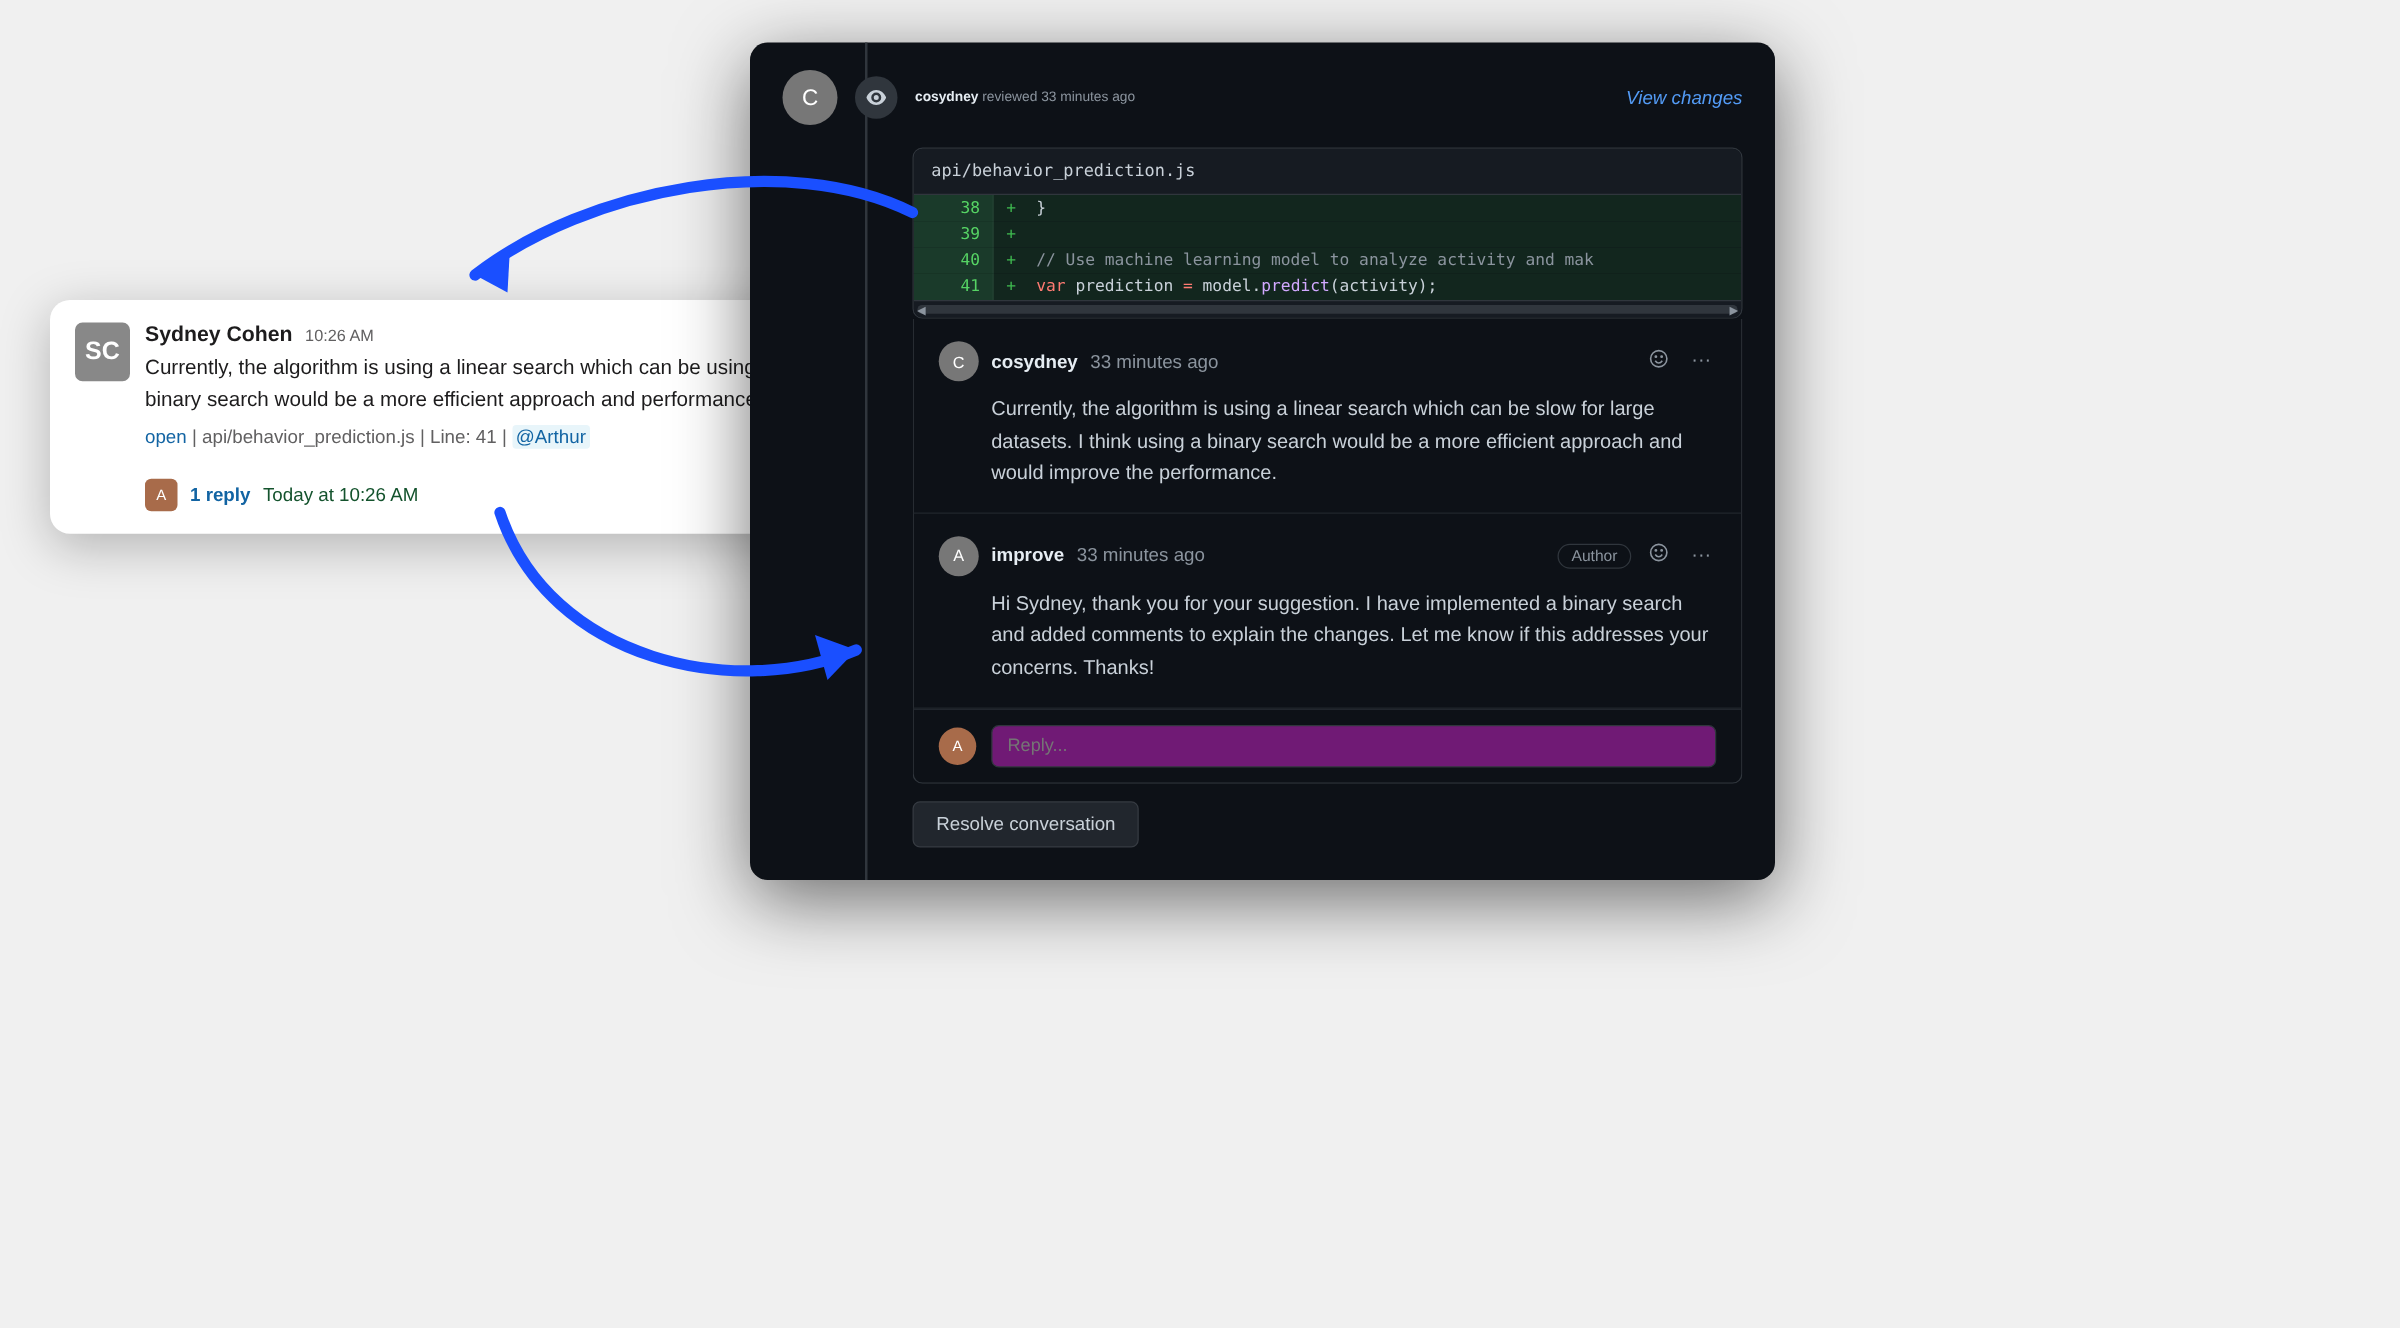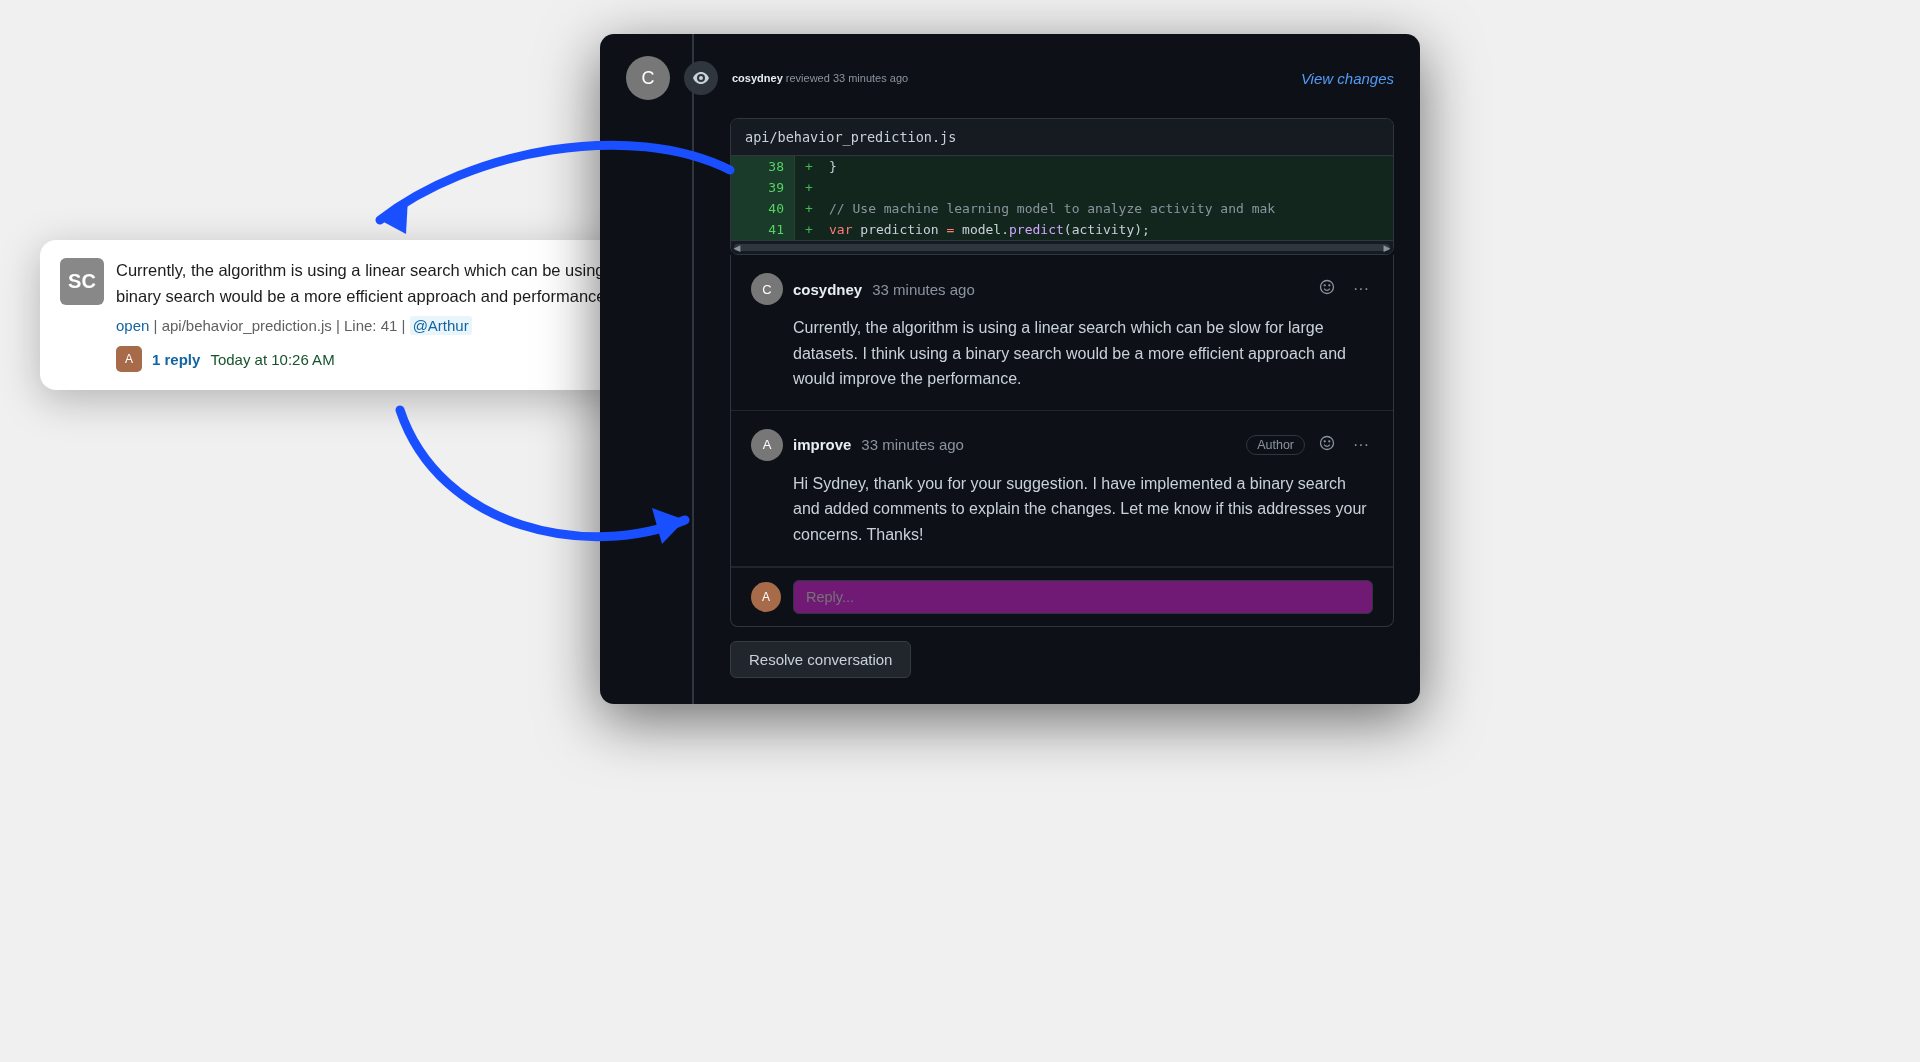--- a/index.html
+++ b/index.html
@@ -28,21 +28,21 @@
     width: 44px; height: 47px; border-radius: 6px;
     background: #888; flex-shrink: 0;
     display:flex;align-items:center;justify-content:center;
     font-size:20px;color:#fff;font-weight:bold;
   }
   .slack-body { flex: 1; }
   .slack-name-row { display: flex; align-items: baseline; gap: 10px; margin-bottom: 4px; }
   .slack-name { font-weight: 700; font-size: 17px; color: #1d1c1d; }
   .slack-time { font-size: 13px; color: #616061; }
   .slack-text { font-size: 16.5px; color: #1d1c1d; line-height: 1.55; margin-bottom: 8px; }
-  .slack-meta { font-size: 15px; color: #616061; margin-bottom: 12px; }
+  .slack-meta { font-size: 15px; color: #616061; margin-bottom: 25px; }
   .slack-status { color: #1264a3; }
   .slack-mention { background: #e8f5fa; color: #1264a3; padding: 1px 3px; border-radius: 3px; }
   .slack-reply-row { display: flex; align-items: center; gap: 10px; }
   .slack-reply-avatar {
     width: 26px; height: 26px; border-radius: 5px; background: #a86b4a;
     display:flex;align-items:center;justify-content:center;font-size:12px;color:#fff;
   }
   .slack-reply-count { font-size: 15px; color: #1264a3; font-weight: 600; }
   .slack-reply-time { font-size: 15px; color: #14532d; }
 
@@ -178,20 +178,24 @@
   .arrow-path { fill:none; stroke:#1a4fff; stroke-width:9; stroke-linecap:round; }
   .arrow-head { fill:#1a4fff; }
 </style>
 </head>
 <body>
 
 <div class="slack-card">
   <div class="slack-header">
     <div class="slack-avatar">SC</div>
     <div class="slack-body">
+      <div class="slack-name-row">
+        <span class="slack-name">Sydney Cohen</span>
+        <span class="slack-time">10:26 AM</span>
+      </div>
       <div class="slack-text">Currently, the algorithm is using a linear search which can be using a binary search would be a more efficient approach and performance.</div>
       <div class="slack-meta">
         <span class="slack-status">open</span>
         <span> | </span>
         <span>api/behavior_prediction.js</span>
         <span> | </span>
         <span>Line: 41</span>
         <span> | </span>
         <span class="slack-mention">@Arthur</span>
       </div>

